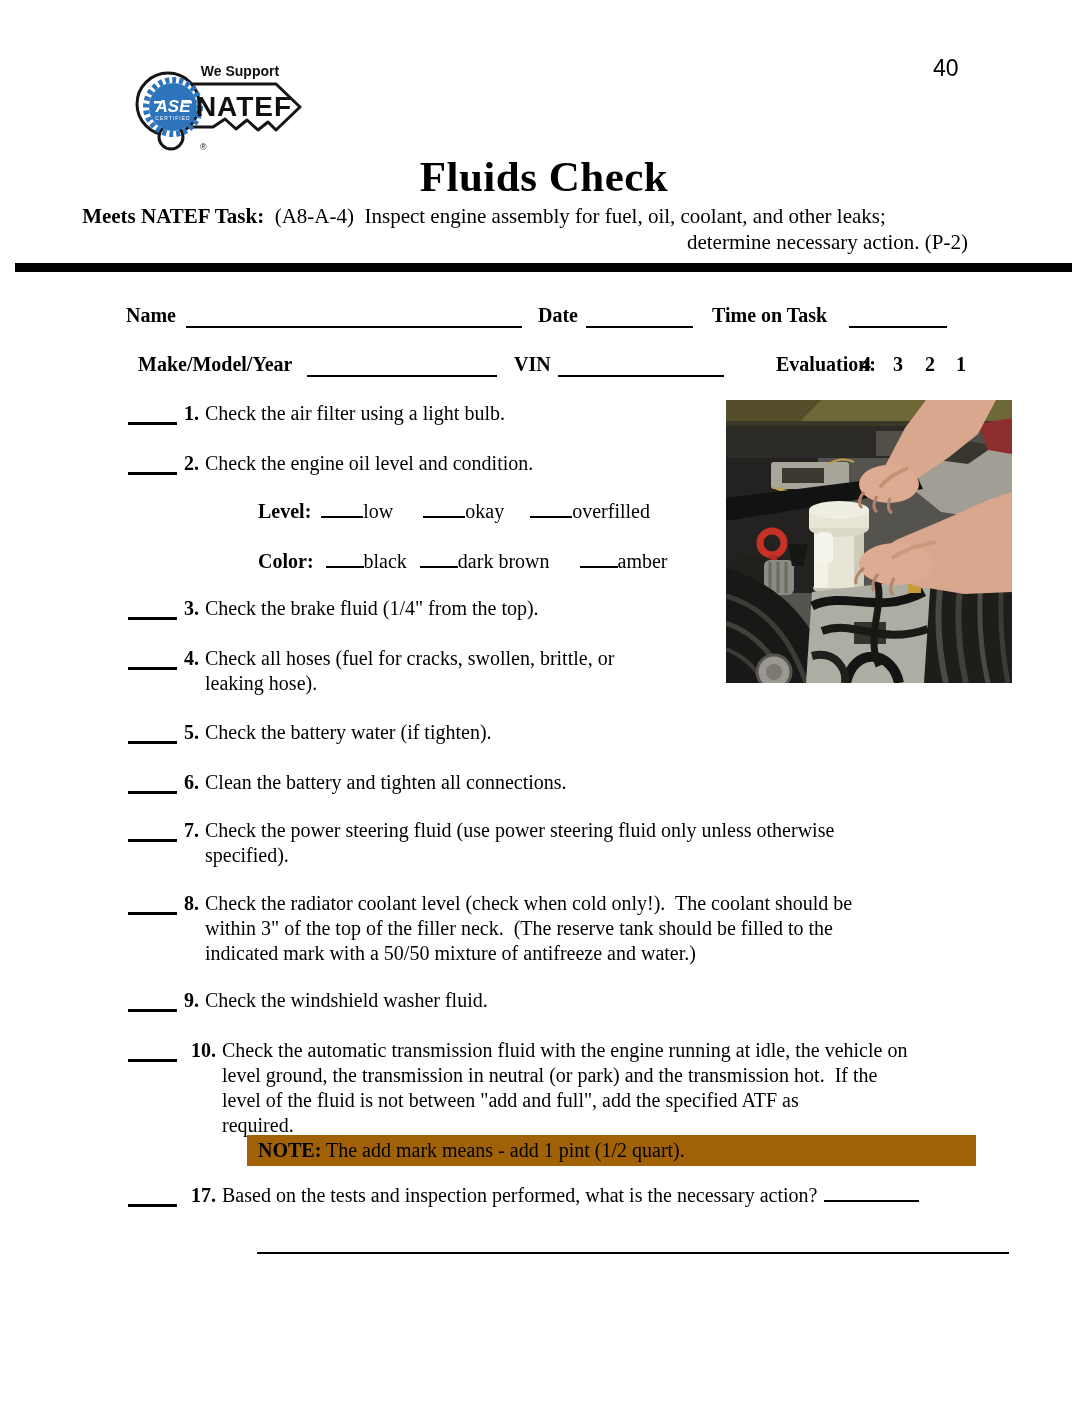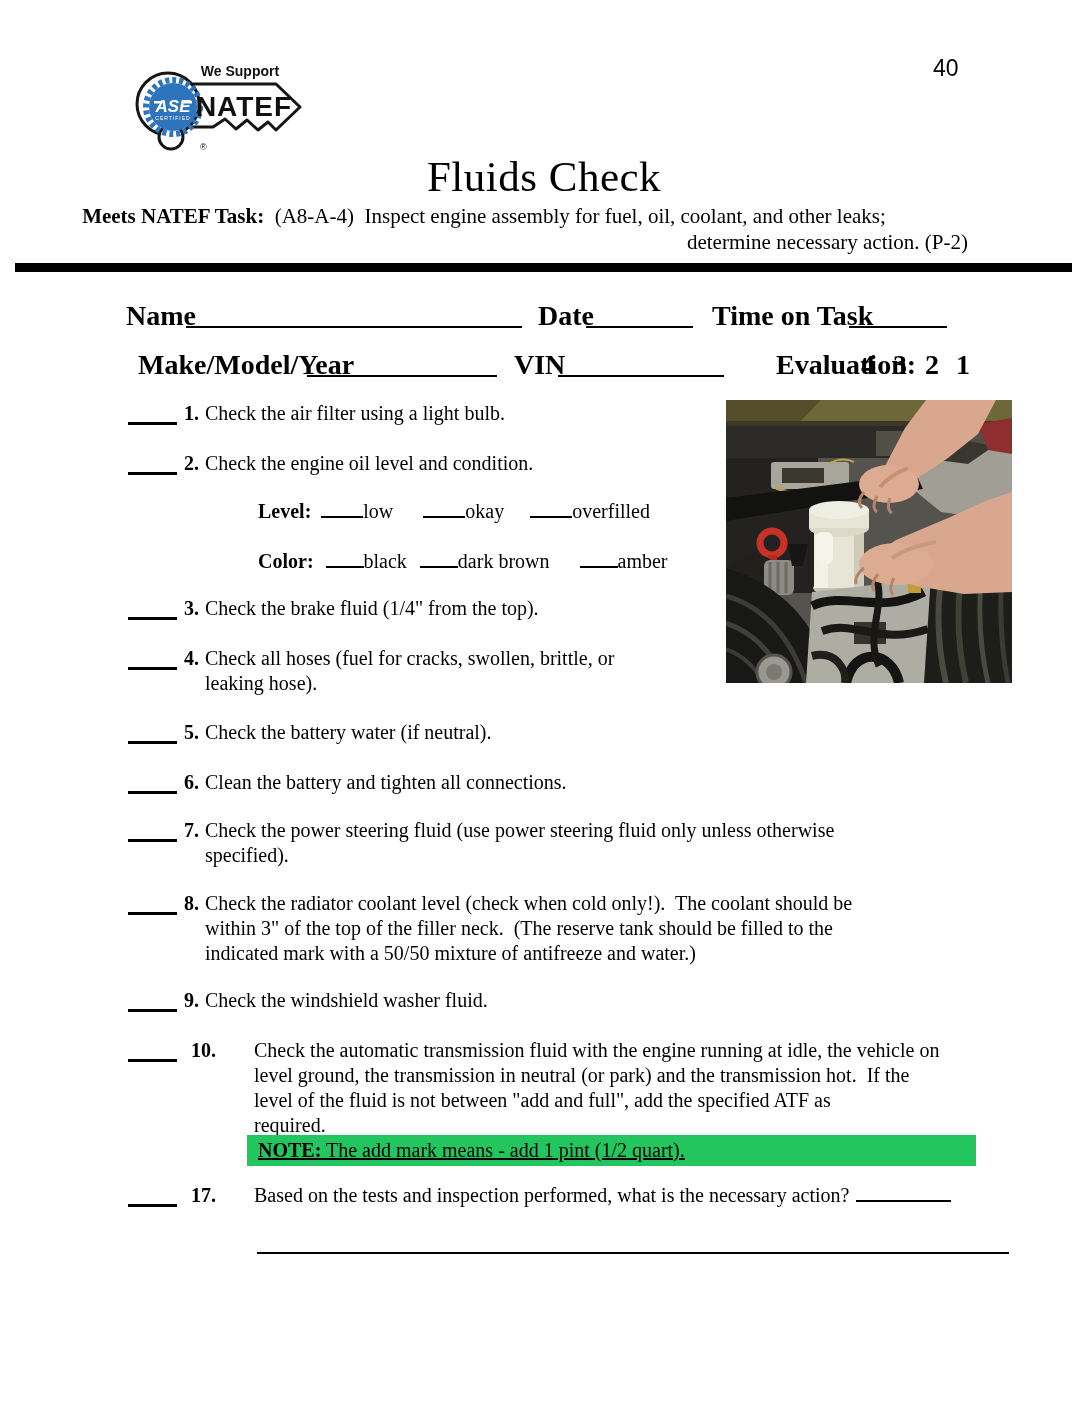--- a/index.html
+++ b/index.html
@@ -7,44 +7,44 @@
     position:relative; width:1088px; height:1408px; background:#ffffff;
     font-family:"Liberation Serif", serif; color:#000; overflow:hidden;
     margin:0 auto;
   }
   .abs { position:absolute; }
   .b { font-weight:bold; }
   .t21 { font-size:21px; line-height:26px; }
 
   .page-number { font-family:"Liberation Sans", sans-serif; font-size:23px; }
 
-  .title { width:1088px; text-align:center; font-size:43px; font-weight:normal; letter-spacing:0.5px; }
+  .title { width:1088px; text-align:center; font-size:43px; font-weight:bold; letter-spacing:0.5px; }
   .subline { width:968px; text-align:center; }
 
   .rule { background:#000; }
 
-  .flabel { font-size:28px; font-weight:bold; line-height:25px; white-space:nowrap;text-align:center; }
+  .flabel { font-size:20px; font-weight:bold; line-height:25px; white-space:nowrap;text-align:center; }
   .fblank { border-bottom:2px solid #000; height:22px; }
 
   .chk-blank { position:absolute; left:128px; top:3px; width:49px; height:18px; border-bottom:3px solid #000; }
   .chk-num  { position:absolute; top:0; text-align:right; font-weight:bold; font-size:20px; line-height:25px; }
   .chk-text { position:absolute; top:0; font-size:20px; line-height:25px; white-space:pre-wrap; }
   .num-1 { left:168px; width:31px; }
   .txt-1 { left:205px; width:760px; }
   .num-2 { left:184px; width:32px; }
-  .txt-2 { left:222px; width:790px;margin-left:32px; }
+  .txt-2 { left:222px; width:790px; }
 
   .optrow { font-size:20px; line-height:25px; white-space:nowrap; }
   .opt-blank { display:inline-block; border-bottom:2px solid #000; height:15px; }
   .wb40 { width:42px; }
   .wb38 { width:38px; }
 
   .tail-blank { display:inline-block; border-bottom:2px solid #000; height:15px; width:95px; margin-left:7px; }
 
-  .note-box { background:#22c55e;text-decoration:underline; }
+  .note-box { background:#a16207; }
   .note-inner { padding-left:11px; font-size:20px; line-height:30px; white-space:pre; }
 
   svg text { font-family:"Liberation Sans", sans-serif; }
 </style>
 </head>
 <body>
 
 <div class="page">
 
   <div class="abs page-number" style="left:933px; top:55px;">40</div>
@@ -124,21 +124,21 @@
   <div class="abs" style="left:0; top:646px; width:1088px;">
     <div class="chk-blank"></div>
     <span class="chk-num num-1">4.</span>
     <div class="chk-text txt-1">Check all hoses (fuel for cracks, swollen, brittle, or
 leaking hose).</div>
   </div>
 
   <div class="abs" style="left:0; top:720px; width:1088px;">
     <div class="chk-blank"></div>
     <span class="chk-num num-1">5.</span>
-    <div class="chk-text txt-1">Check the battery water (if neutral).</div>
+    <div class="chk-text txt-1">Check the battery water (if tighten).</div>
   </div>
 
   <div class="abs" style="left:0; top:770px; width:1088px;">
     <div class="chk-blank"></div>
     <span class="chk-num num-1">6.</span>
     <div class="chk-text txt-1">Clean the battery and tighten all connections.</div>
   </div>
 
   <div class="abs" style="left:0; top:818px; width:1088px;">
     <div class="chk-blank"></div>

